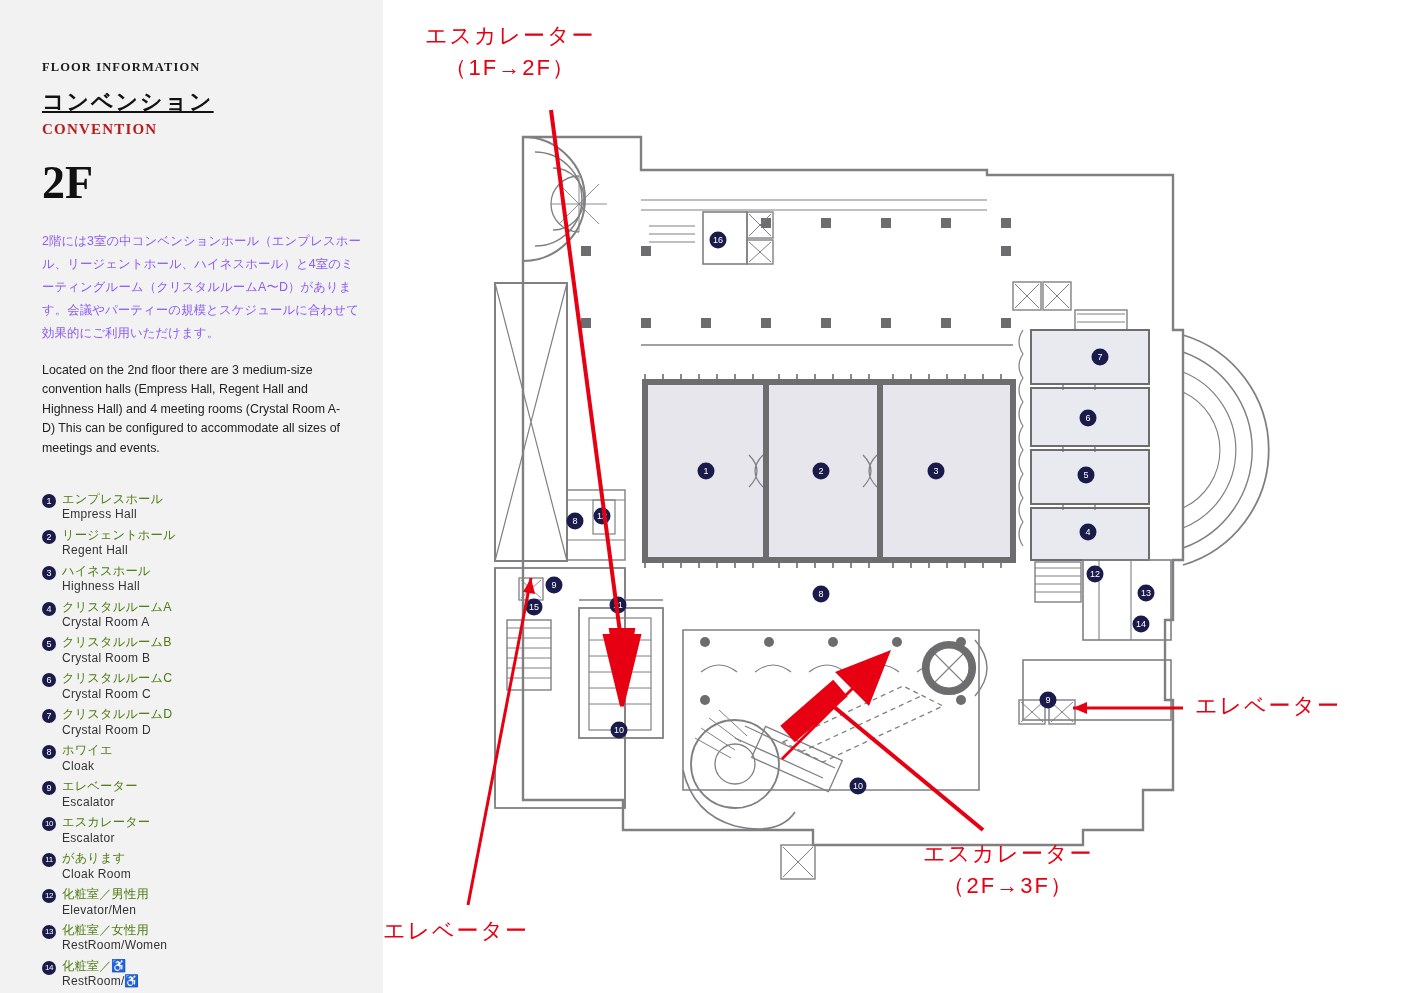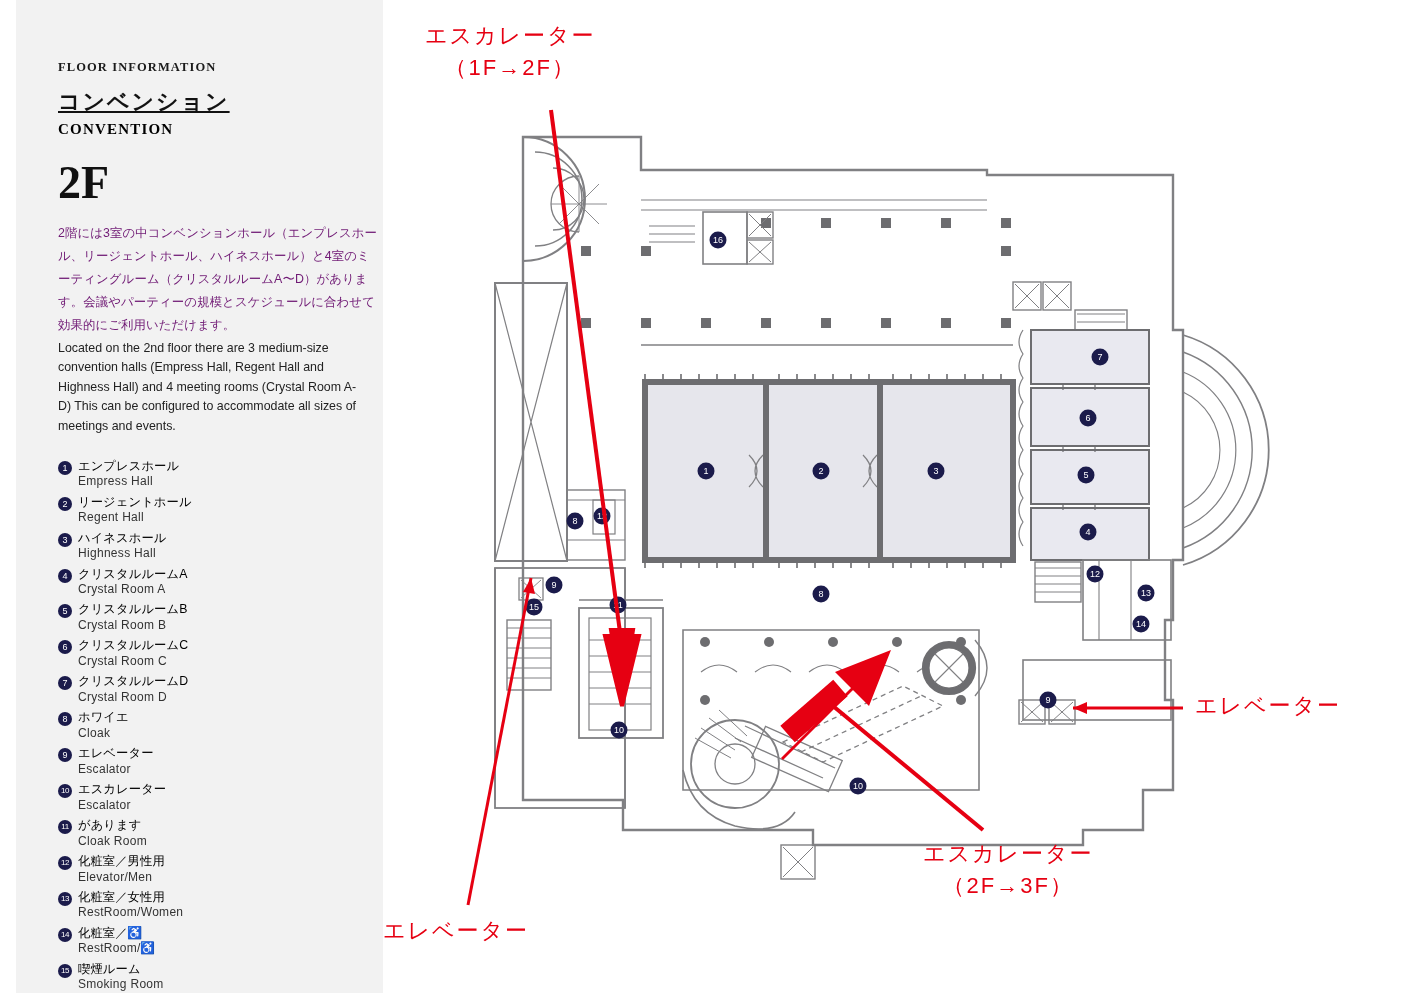--- a/index.html
+++ b/index.html
@@ -11,21 +11,21 @@
     width: 1410px;
     height: 993px;
     position: relative;
     font-family: "Liberation Sans", sans-serif;
     overflow: hidden;
   }
 
   
   #sidebar {
     position: absolute;
-    left: 16px; top: 0;
+    left: 0; top: 0;
     width: 383px;
     height: 993px;
     background: #f2f2f2;
     box-sizing: border-box;
   }
   #sidebar-inner {
     position: absolute;
     left: 42px;
     top: 60px;
     width: 330px;
@@ -44,45 +44,45 @@
     letter-spacing: 2px;
     color: #121212;
     margin-bottom: 4px;
     text-decoration: underline;
   }
   .conv-en {
     font-family: "Liberation Serif", serif;
     font-weight: bold;
     font-size: 15px;
     letter-spacing: 1.2px;
-    color: #000000;
+    color: #b91c1c;
   }
   .floor-number {
     font-family: "Liberation Serif", serif;
     font-weight: bold;
     font-size: 46px;
     color: #111111;
     margin-top: 22px;
-    margin-bottom: 16px;
+    margin-bottom: 24px;
     line-height: 1;
   }
   .desc-jp {
     font-size: 12.4px;
     line-height: 1.85;
-    color: #701a75;
+    color: #8b5cf6;
     letter-spacing: 0.1px;
     width: 322px;
-    margin-bottom: 2px;
+    margin-bottom: 16px;
   }
   .desc-en {
     font-size: 12.4px;
     line-height: 1.58;
     color: #222222;
     width: 310px;
-    margin-bottom: 22px;
+    margin-bottom: 33px;
   }
 
   
   #legend {
     margin-top: 4px;
   }
   .legend-item {
     display: flex;
     align-items: flex-start;
     margin-bottom: 5px;
@@ -98,21 +98,21 @@
     line-height: 14px;
     text-align: center;
     margin-top: 2px;
     margin-right: 6px;
     font-family: "Liberation Sans", sans-serif;
   }
   .legend-num.two { font-size: 8px; letter-spacing: -0.5px; }
   .legend-text { flex: 1 1 auto; }
   .legend-jp {
     font-size: 12.3px;
-    color: #000000;
+    color: #4d7c0f;
     line-height: 1.25;
     letter-spacing: 0.1px;
   }
   .legend-en {
     font-size: 12px;
     color: #333333;
     line-height: 1.3;
     letter-spacing: 0.3px;
   }
 

